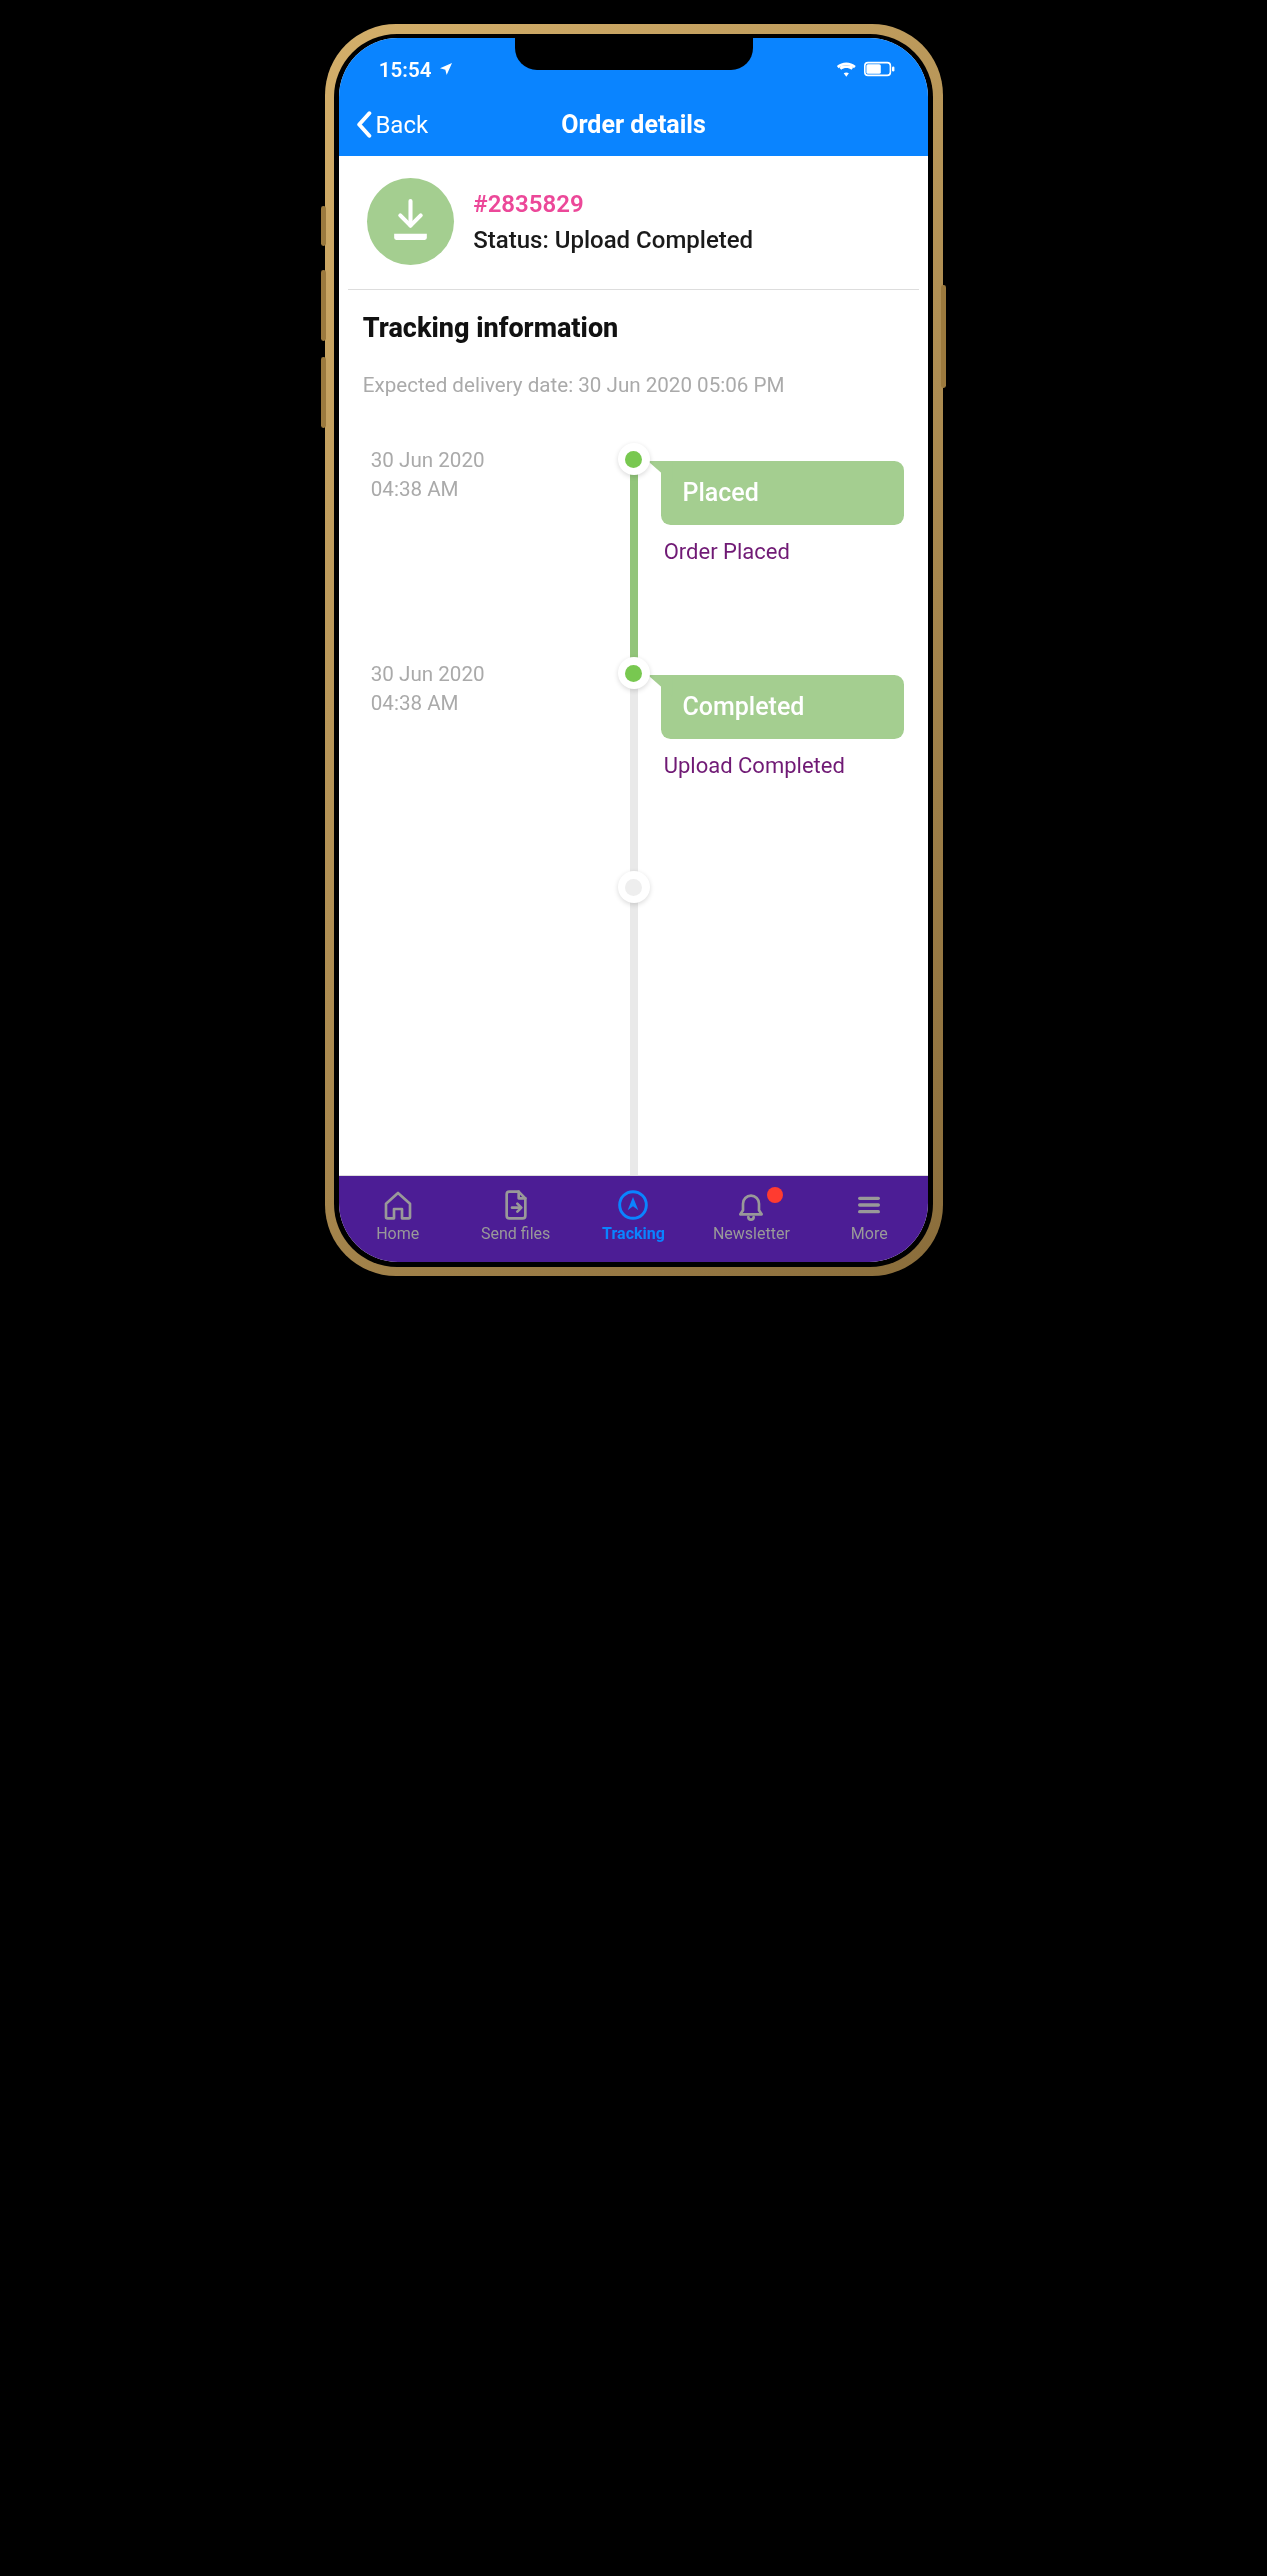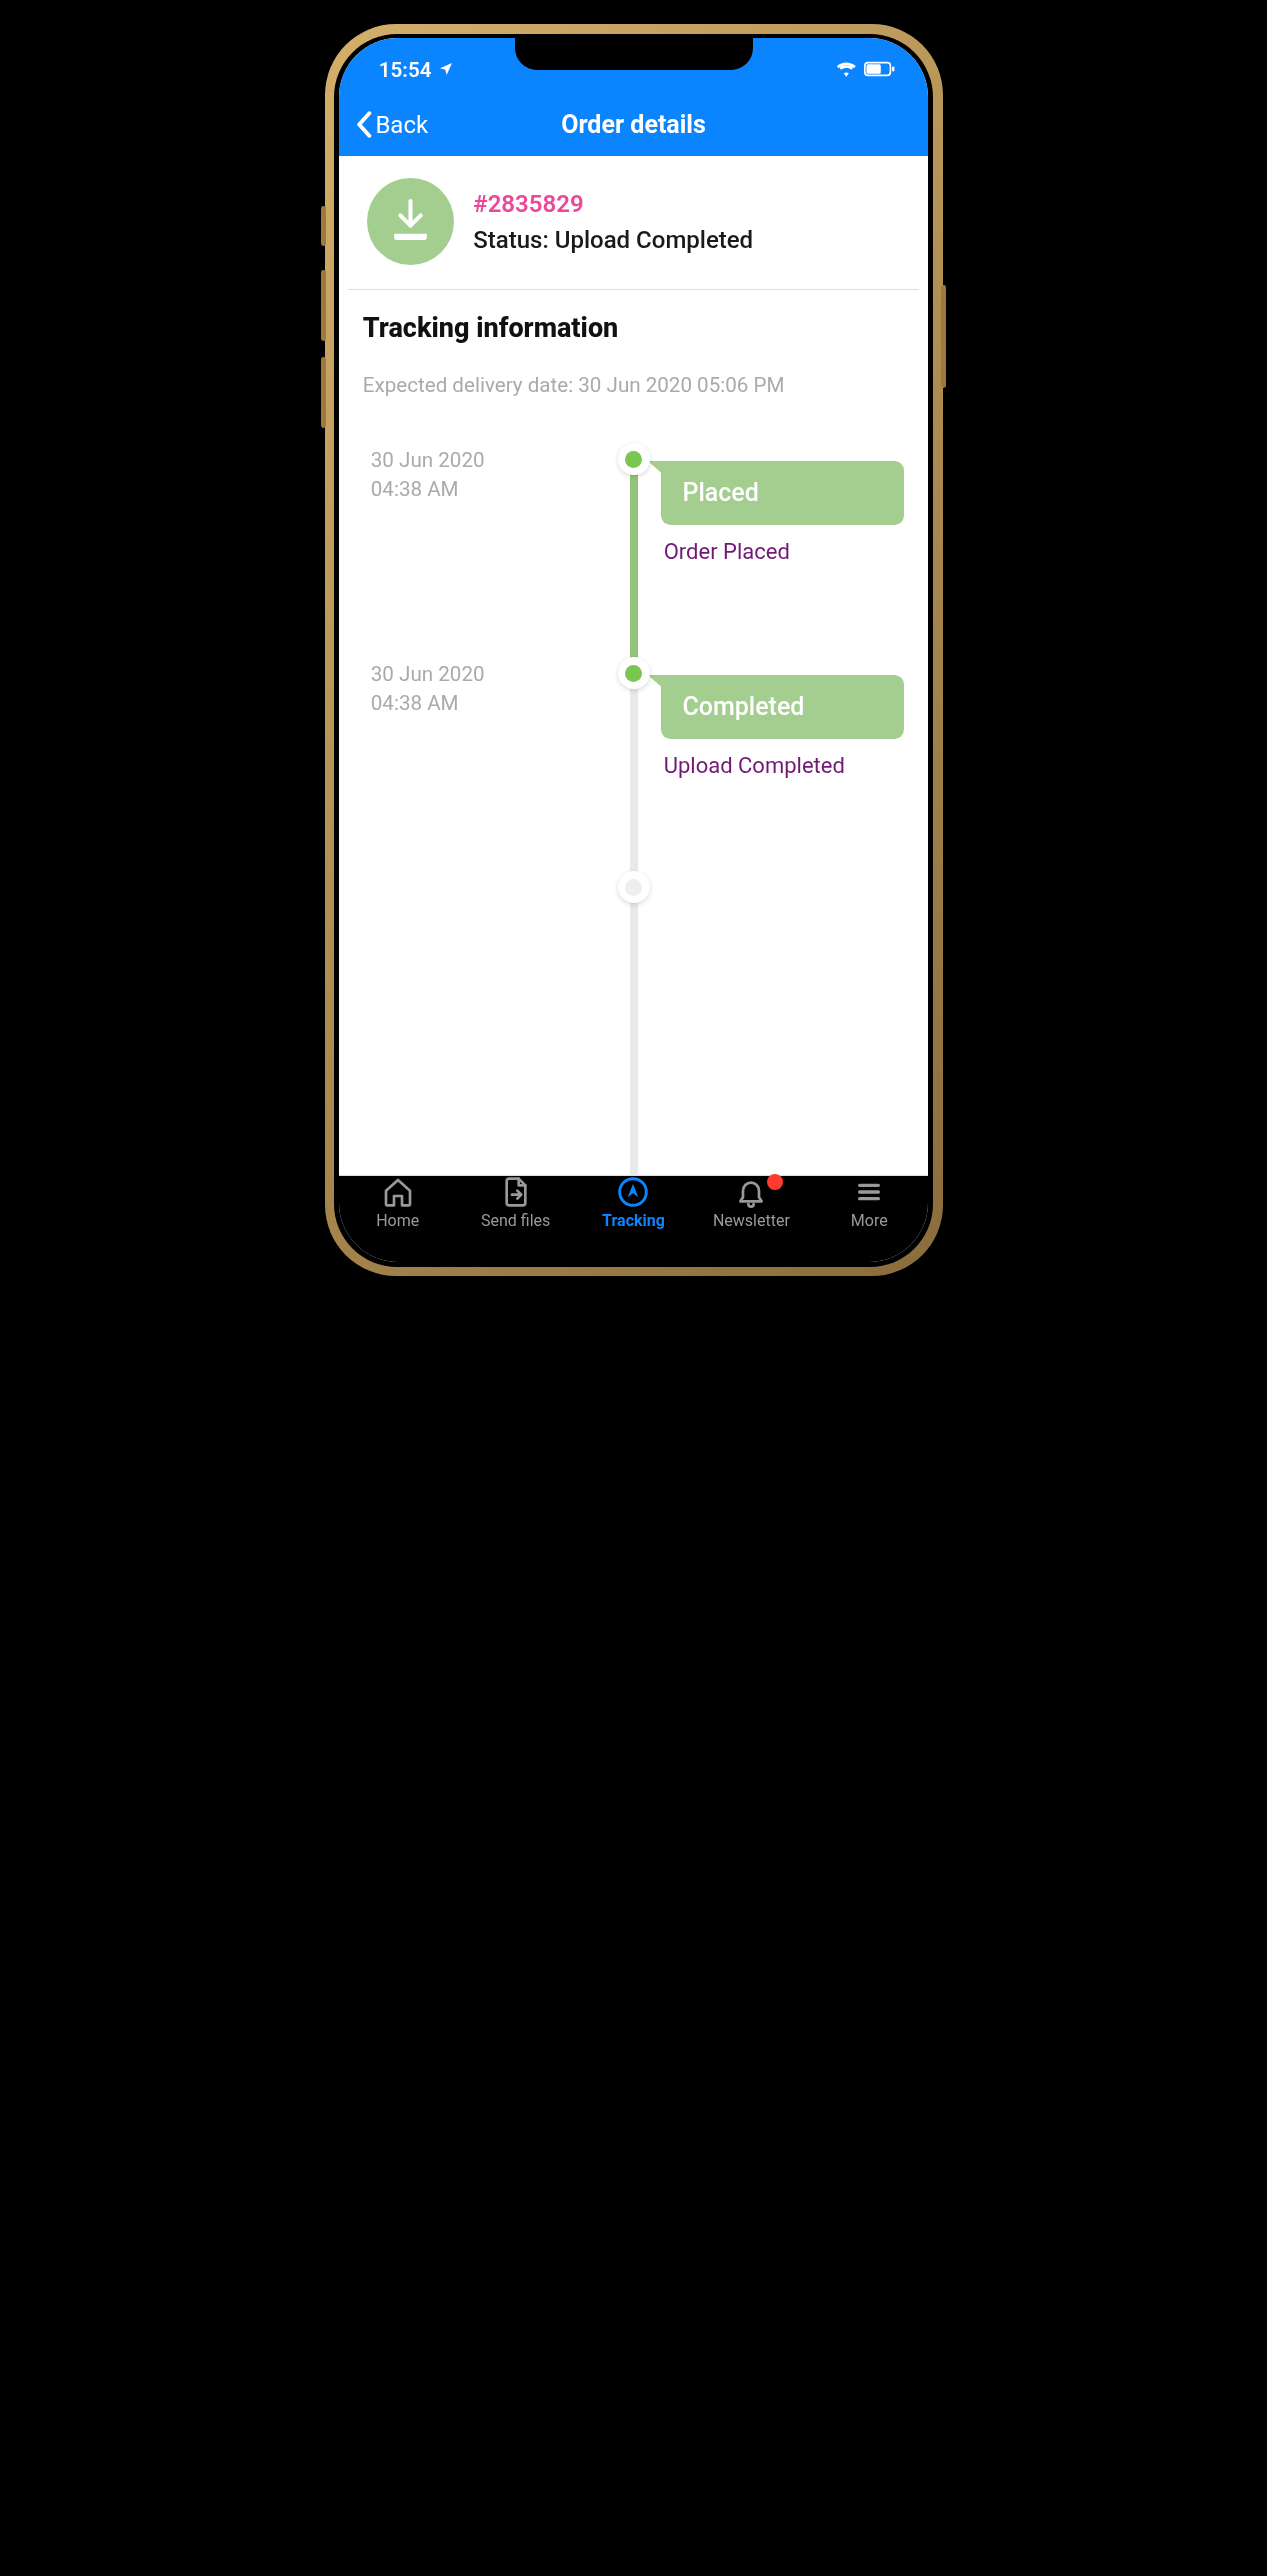--- a/index.html
+++ b/index.html
@@ -222,23 +222,23 @@
     clip-path: polygon(100% 0, 100% 100%, 0 0);
   }
   .sub-status {
     color: #701a75;
     font-size: 22px;
     padding-left: 3.2px;
   }
   .tab-bar {
     height: 87px;
     border-top: 0.8px solid #ddd;
-    background: #000000;
-    display: flex;
-    align-items: flex-start;
+    background: #4c1d95;
+    display: flex;
+    align-items: center;
     padding-bottom: 6px;
   }
   .tab {
     flex: 1;
     display: flex;
     flex-direction: column;
     align-items: center;
     gap: 3.2px;
     color: #999;
     font-size: 16px;

